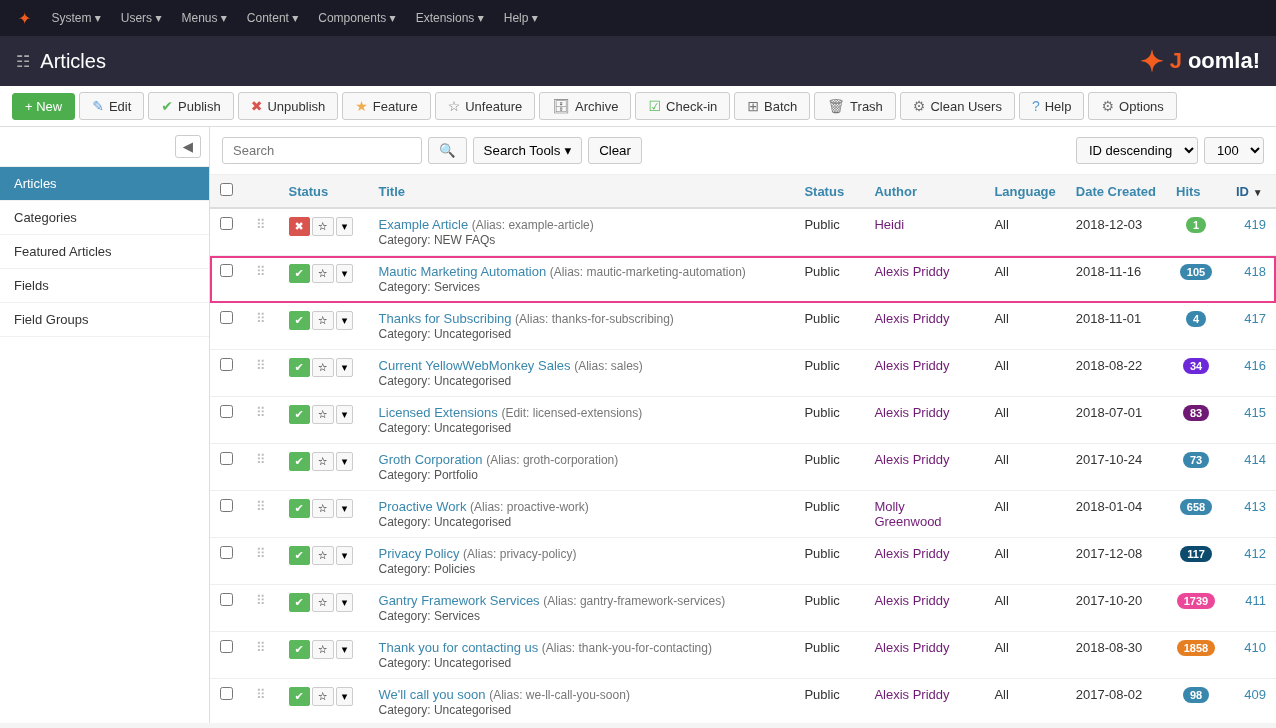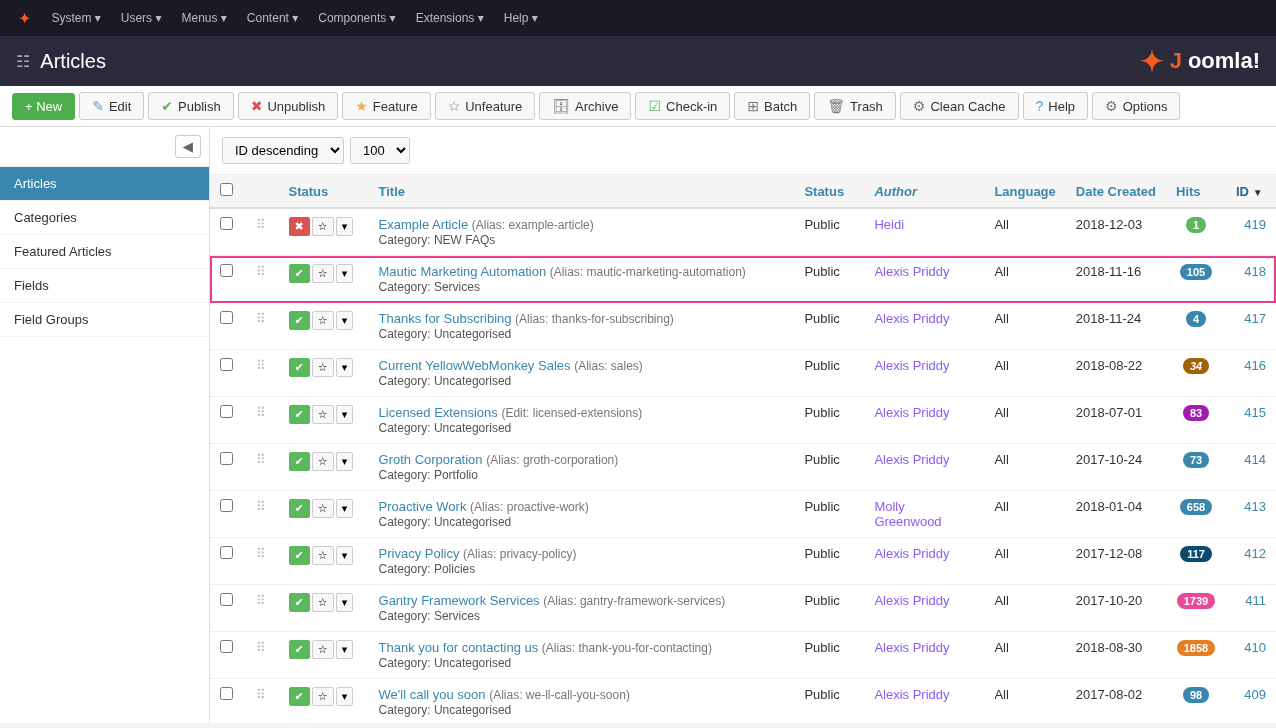--- a/index.html
+++ b/index.html
@@ -179,21 +179,21 @@
     .articles-table th.sort-active { color: #2a6496; }
     .articles-table td {
       border-bottom: 1px solid #eee;
       padding: 8px 10px;
       vertical-align: top;
     }
 
     .article-title-link { color: #3a87ad; text-decoration: none; font-weight: 500; }
     .article-alias { color: #777; font-size: 12px; }
     .article-category { color: #555; font-size: 12px; }
-    .author-link { color: #8b5cf6; text-decoration: none; margin-top: 37px; }
+    .author-link { color: #701a75; text-decoration: none; margin-top: 37px; }
 
     .hits-badge {
       background: #3a87ad;
       color: #fff;
       border-radius: 10px;
       padding: 2px 7px;
       font-size: 11px;
       font-weight: bold;
       display: inline-block;
     }
@@ -207,21 +207,21 @@
       background: #f8f8f8;
       font-size: 11px;
     }
     .status-btn.active-green { background: #5cb85c; border-color: #5cb85c; color: #fff; }
     .status-btn.active-red { background: #d9534f; border-color: #d9534f; color: #fff; }
 
     .drag-handle { color: #bbb; cursor: grab; padding: 0 3px; }
     .check-col { width: 30px; text-align: center; }
     .status-col { width: 90px; }
     .access-col { width: 70px; }
-    .author-col { width: 120px; font-style: italic; }
+    .author-col { width: 120px; }
     .lang-col { width: 60px; }
     .date-col { width: 100px; }
     .hits-col { width: 60px; text-align: center; }
     .id-col { width: 50px; text-align: right; }
 
     .sort-arrow { font-size: 10px; color: #333; }
 
     .id-link { color: #3a87ad; text-decoration: none; }
   </style>
 </head>
@@ -287,21 +287,21 @@
   <button class="btn">
     <span class="btn-icon btn-icon-gray">⊞</span>
     <span>Batch</span>
   </button>
   <button class="btn">
     <span class="btn-icon btn-icon-gray">🗑</span>
     <span>Trash</span>
   </button>
   <button class="btn">
     <span class="btn-icon btn-icon-gray">⚙</span>
-    <span>Clean Cache</span>
+    <span>Clean Users</span>
   </button>
   <button class="btn">
     <span class="btn-icon" style="color:#5b9bd5;">?</span>
     <span>Help</span>
   </button>
   <button class="btn">
     <span class="btn-icon btn-icon-gray">⚙</span>
     <span>Options</span>
   </button>
 </div>
@@ -315,20 +315,29 @@
     <div class="sidebar-item active">Articles</div>
     <div class="sidebar-item">Categories</div>
     <div class="sidebar-item">Featured Articles</div>
     <div class="sidebar-item">Fields</div>
     <div class="sidebar-item">Field Groups</div>
   </div>
 
   <div class="main-content">
 
     <div class="search-bar">
+      <div class="search-bar-left">
+        <input type="text" class="search-input" placeholder="Search" style="">
+        <button class="search-btn">🔍</button>
+        <button class="search-tools-btn">
+          <span>Search Tools</span>
+          <span>▾</span>
+        </button>
+        <button class="clear-btn">Clear</button>
+      </div>
       <div class="search-bar-right">
         <select class="sort-select">
           <option>ID descending</option>
         </select>
         <select class="per-page-select">
           <option>100</option>
         </select>
       </div>
     </div>
 
@@ -406,21 +415,21 @@
     </td>
     <td>
       <a href="#" class="article-title-link">Thanks for Subscribing</a>
       <span class="article-alias"> (Alias: thanks-for-subscribing)</span>
       <br>
       <span class="article-category">Category: Uncategorised</span>
     </td>
     <td>Public</td>
     <td><a href="#" class="author-link">Alexis Priddy</a></td>
     <td>All</td>
-    <td>2018-11-24</td>
+    <td>2018-11-01</td>
     <td class="hits-col"><span class="hits-badge" style="background:#3a87ad;">4</span></td>
     <td class="id-col"><a href="#" class="id-link">417</a></td>
   </tr>
           <tr>
     <td class="check-col"><input type="checkbox" style=""></td>
     <td><span class="drag-handle">⠿</span></td>
     <td>
       <div class="status-controls">
         <button class="status-btn active-green" title="Published">✔</button>
         <button class="status-btn" title="Feature">☆</button>
@@ -430,21 +439,21 @@
     <td>
       <a href="#" class="article-title-link">Current YellowWebMonkey Sales</a>
       <span class="article-alias"> (Alias: sales)</span>
       <br>
       <span class="article-category">Category: Uncategorised</span>
     </td>
     <td>Public</td>
     <td><a href="#" class="author-link">Alexis Priddy</a></td>
     <td>All</td>
     <td>2018-08-22</td>
-    <td class="hits-col"><span class="hits-badge" style="background:#a16207;font-style:italic;">34</span></td>
+    <td class="hits-col"><span class="hits-badge" style="background:#6d28d9;">34</span></td>
     <td class="id-col"><a href="#" class="id-link">416</a></td>
   </tr>
           <tr>
     <td class="check-col"><input type="checkbox" style=""></td>
     <td><span class="drag-handle">⠿</span></td>
     <td>
       <div class="status-controls">
         <button class="status-btn active-green" title="Published">✔</button>
         <button class="status-btn" title="Feature">☆</button>
         <button class="status-btn" title="More">▾</button>
@@ -453,21 +462,21 @@
     <td>
       <a href="#" class="article-title-link">Licensed Extensions</a>
       <span class="article-alias"> (Edit: licensed-extensions)</span>
       <br>
       <span class="article-category">Category: Uncategorised</span>
     </td>
     <td>Public</td>
     <td><a href="#" class="author-link">Alexis Priddy</a></td>
     <td>All</td>
     <td>2018-07-01</td>
-    <td class="hits-col"><span class="hits-badge" style="background:#a21caf;">83</span></td>
+    <td class="hits-col"><span class="hits-badge" style="background:#701a75;">83</span></td>
     <td class="id-col"><a href="#" class="id-link">415</a></td>
   </tr>
           <tr>
     <td class="check-col"><input type="checkbox" style=""></td>
     <td><span class="drag-handle">⠿</span></td>
     <td>
       <div class="status-controls">
         <button class="status-btn active-green" title="Published">✔</button>
         <button class="status-btn" title="Feature">☆</button>
         <button class="status-btn" title="More">▾</button>

